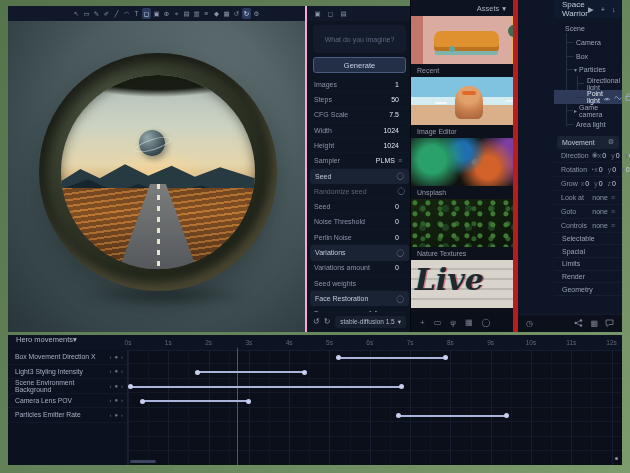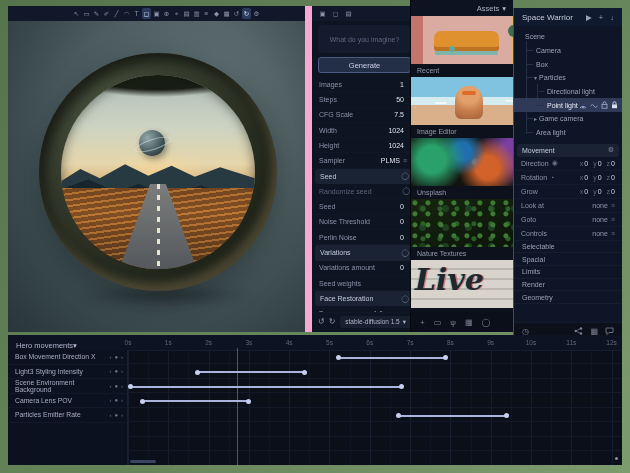--- a/index.html
+++ b/index.html
@@ -4,23 +4,23 @@
 <style>
   html,body{margin:0;padding:0;}
   body{width:630px;height:473px;font-family:"Liberation Sans",sans-serif;overflow:hidden;
        background:linear-gradient(135deg,#55744c,#67855b 55%,#7d9c6e);}
   .abs{position:absolute;}
   #frame{position:relative;width:630px;height:473px;}
 
   
   .panel{position:absolute;background:#0c1220;}
   #viewport{left:8px;top:6px;width:297px;height:326px;background:#46565a;overflow:hidden;}
-  #genpanel{left:305px;top:6px;width:121px;height:326px;background:#0d1422;border-left:7px solid #f9a8d4;box-sizing:border-box;}
+  #genpanel{left:305px;top:6px;width:121px;height:326px;background:#0d1422;border-left:2px solid #f9a8d4;box-sizing:border-box;}
   #assets{left:410px;top:0;width:103px;height:332px;background:#8b5cf6;border-left:1px solid #05070d;box-sizing:border-box;overflow:hidden;}
-  #scenepanel{left:513px;top:8px;width:109px;height:332px;background:#0e1526;border-left:1px solid #b91c1c;box-sizing:border-box;}
+  #scenepanel{left:513px;top:0;width:109px;height:332px;background:#0e1526;border-left:5px solid #b91c1c;box-sizing:border-box;padding-left:36px;}
   #timeline{left:8px;top:335px;width:614px;height:130px;background:#0a0f19;overflow:hidden;}
 
   
   #vp-toolbar{position:absolute;left:0;top:0;width:100%;height:15px;background:#10182a;display:flex;align-items:center;padding-left:64px;box-sizing:border-box;z-index:5;}
   .tbi{display:inline-flex;align-items:center;justify-content:center;width:9px;height:11px;font-size:6.5px;color:#8b93a7;margin-right:1px;border-radius:2px;}
   .tbi.active{background:#2c3a5e;color:#dfe5f2;}
 
   
   #vp-art{position:absolute;left:0;top:15px;width:297px;height:311px;
     background:radial-gradient(ellipse at 70% 18%,#5b6b6e 0%,#4a5a5e 45%,#3f4f54 75%,#36454b 100%);}
@@ -136,21 +136,21 @@
   .vec-vals .av{color:#cfd5e4;margin-left:1px;}
   .sel-row .vvalue{margin-left:auto;color:#8e96ab;}
   .sel-row .g-ricon{color:#5f6979;}
   .sec-row{height:12.7px;display:flex;align-items:center;padding:0 8px;font-size:7px;color:#9aa2b5;border-bottom:1px solid #161e2e;box-sizing:border-box;}
   #scene-footer{position:absolute;left:0;bottom:0;width:100%;height:18px;background:#0b101b;border-top:1px solid #131b2c;
     display:flex;align-items:center;padding:0 8px;box-sizing:border-box;color:#7d8596;font-size:8px;}
   #scene-footer .ficons{margin-left:auto;display:flex;gap:7px;align-items:center;}
 
   
   #tl-head{position:absolute;left:0;top:0;width:100%;height:15px;background:#0d1322;border-bottom:1px solid #151d2e;}
-  #tl-title{position:absolute;left:8px;top:0;height:15px;display:flex;align-items:flex-end;font-size:7.5px;color:#aeb6c9;}
+  #tl-title{position:absolute;left:8px;top:0;height:15px;display:flex;align-items:flex-start;font-size:7.5px;color:#aeb6c9;}
   .tick{position:absolute;top:4px;transform:translateX(-50%);font-size:6.5px;color:#5f6779;}
   #tl-names{position:absolute;left:0;top:15px;width:120px;height:115px;border-right:1px solid #1a2232;box-sizing:border-box;background:#0c1120;}
   .tl-name-row{height:14.5px;display:flex;align-items:center;padding:0 4px 0 7px;font-size:6.8px;color:#a7aec0;border-bottom:1px solid #121829;box-sizing:border-box;}
   .kf-controls{margin-left:auto;display:flex;gap:3px;color:#6b7488;font-size:6px;align-items:center;}
   #tl-grid{position:absolute;left:120px;top:15px;right:0;height:115px;
     background:
       repeating-linear-gradient(180deg,rgba(0,0,0,0) 0 13.5px,#121929 13.5px 14.5px),
       repeating-linear-gradient(90deg,#161e30 0 1px,rgba(0,0,0,0) 1px 40.3px),
       repeating-linear-gradient(90deg,#0f1524 0 1px,rgba(0,0,0,0) 1px 20.15px);}
   .tl-bar{position:absolute;height:2px;background:#aab4dd;border-radius:1px;}

